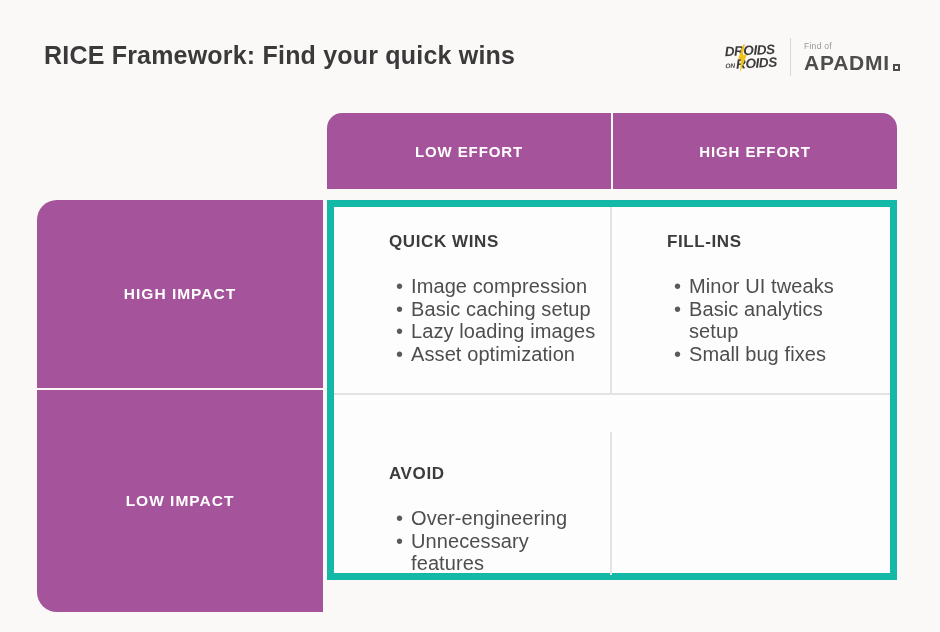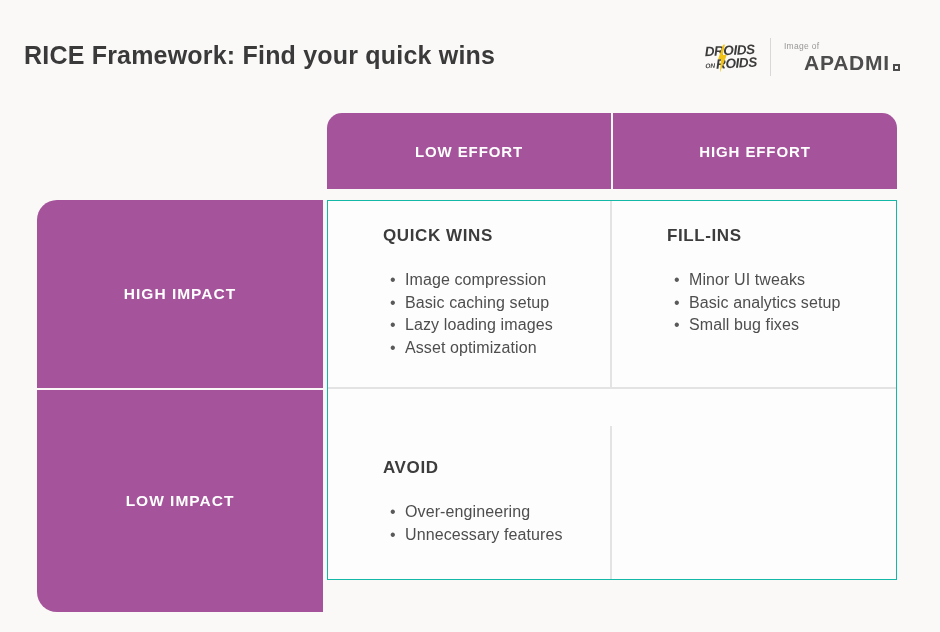--- a/index.html
+++ b/index.html
@@ -9,21 +9,21 @@
     width: 940px;
     height: 632px;
     background: #FAF9F7;
     font-family: "Liberation Sans", "DejaVu Sans", sans-serif;
     overflow: hidden;
   }
 
   
   .page-title {
     position: absolute;
-    left: 24px;
+    left: 44px;
     top: 41px;
     font-size: 25px;
     font-weight: 700;
     letter-spacing: 0.2px;
     color: #3A3A3A;
   }
   .brand {
     position: absolute;
     right: 40px;
     top: 38px;
@@ -68,21 +68,20 @@
     letter-spacing: 0.3px;
     margin-bottom: 1px;
   }
   .apadmi-row { display: flex; align-items: flex-end; }
   .apadmi-name {
     font-size: 21px;
     line-height: 21px;
     font-weight: 700;
     color: #4D4D4D;
     letter-spacing: 0.8px;
-    margin-left: 20px;
   }
   .apadmi-square {
     width: 7px;
     height: 7px;
     border: 2px solid #4D4D4D;
     margin: 0 0 2px 3px;
     display: inline-block;
   }
 
   
@@ -127,39 +126,39 @@
   .row-label-low  { top: 390px; height: 222px; border-radius: 0 0 0 20px; }
 
   
   .quadrant-grid {
     position: absolute;
     left: 327px;
     top: 200px;
     width: 570px;
     height: 380px;
     background: #FDFDFD;
-    border: 1px solid #14b8a6;
+    border: 7px solid #14b8a6;
     display: grid;
     grid-template-columns: 1fr 1fr;
     grid-template-rows: 188px 1fr;
   }
   .quad { padding: 25px 14px 0 55px; }
   .quad:nth-child(odd) { border-right: 2px solid #E3E3E3; }
   .quad:nth-child(-n+2) { border-bottom: 2px solid #E3E3E3; }
   .quad:nth-child(n+3) { padding-top: 32px; margin-top: 37px; }
   .quad-title {
     font-size: 17px;
     font-weight: 700;
     letter-spacing: 0.6px;
     color: #3C3C3C;
     margin-bottom: 23px;
   }
   .quad-list {
     list-style: none;
-    font-size: 16px;
+    font-size: 20px;
     color: #4E4E4E;
     letter-spacing: 0.1px;
   }
   .quad-list li {
     position: relative;
     padding-left: 22px;
     line-height: 22.6px;
   }
   .quad-list li::before {
     content: "\2022";
@@ -178,21 +177,21 @@
   <div class="brand">
     <div class="droids-logo">
       <span class="droids-line">DROIDS</span>
       <span class="droids-line"><span class="droids-on">ON</span><span>ROIDS</span></span>
       <svg class="bolt-icon" viewBox="0 0 40 100" preserveAspectRatio="none">
         <polygon points="26,0 0,52 13,52 5,100 40,38 21,38 34,0" fill="#F2C214" style="fill: rgb(242, 194, 20);"></polygon>
       </svg>
     </div>
     <div class="brand-divider"></div>
     <div class="apadmi-logo">
-      <span class="apadmi-partof">Image of</span>
+      <span class="apadmi-partof">Find of</span>
       <span class="apadmi-row">
         <span class="apadmi-name">APADMI</span>
         <span class="apadmi-square"></span>
       </span>
     </div>
   </div>
 
   <div class="col-headers" style="background: rgb(165, 84, 155);">
     <div class="col-header">LOW EFFORT</div>
     <div class="col-header">HIGH EFFORT</div>

